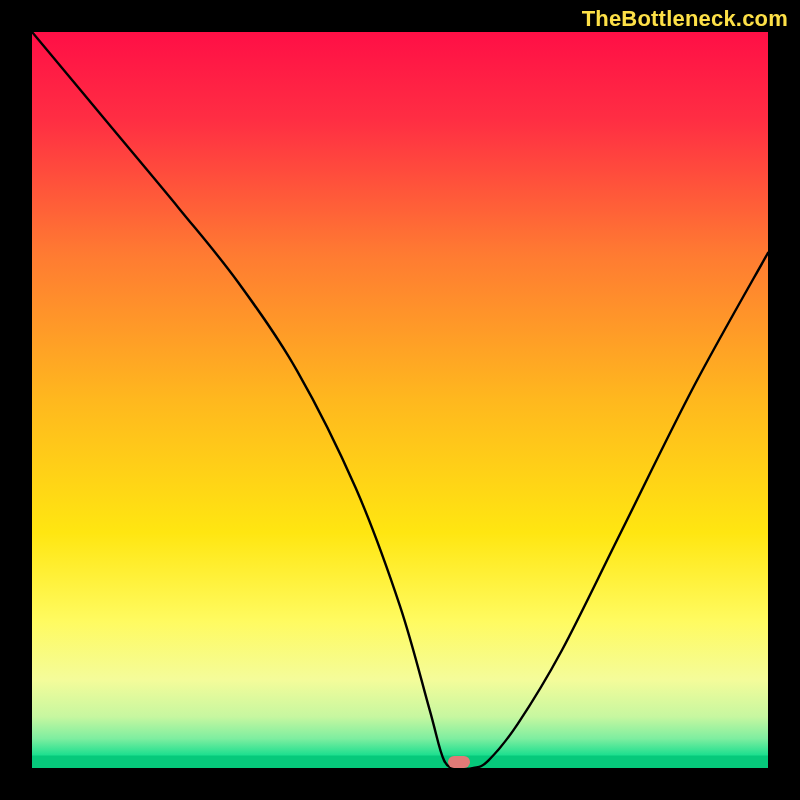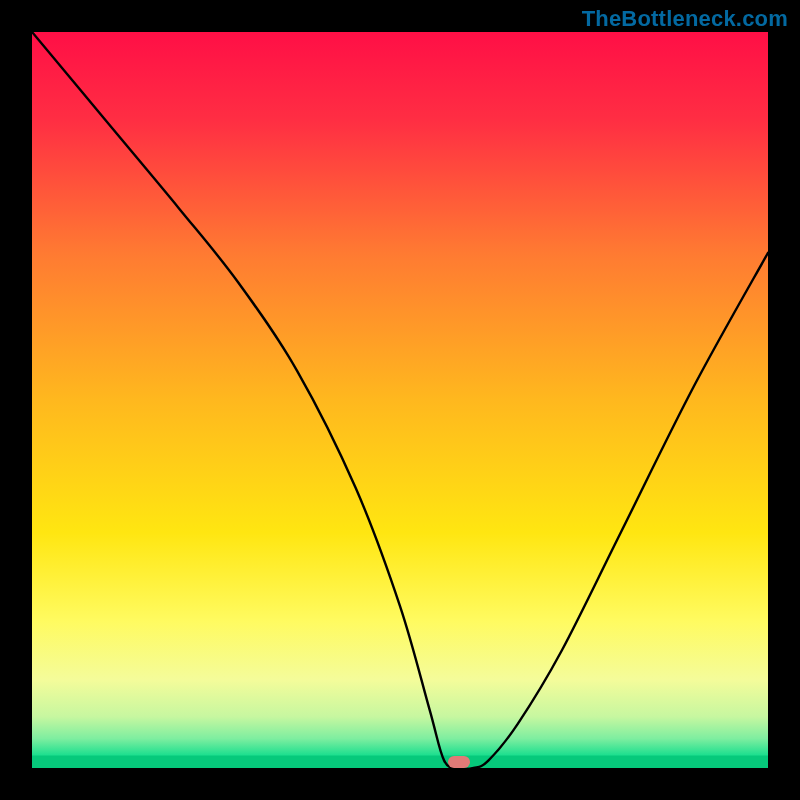--- a/index.html
+++ b/index.html
@@ -47,21 +47,21 @@
     border-radius: 6px;
     transform: translate(-50%, -50%);
   }
   .watermark {
     position: absolute;
     top: 6px;
     right: 12px;
     font-family: Arial, Helvetica, sans-serif;
     font-size: 22px;
     font-weight: 600;
-    color: #0369a1;
+    color: #fde047;
     letter-spacing: 0.2px;
   }
 </style>
 </head>
 <body>
 
 <div class="frame">
   <div class="watermark">TheBottleneck.com</div>
 
   <div class="plot-area">

